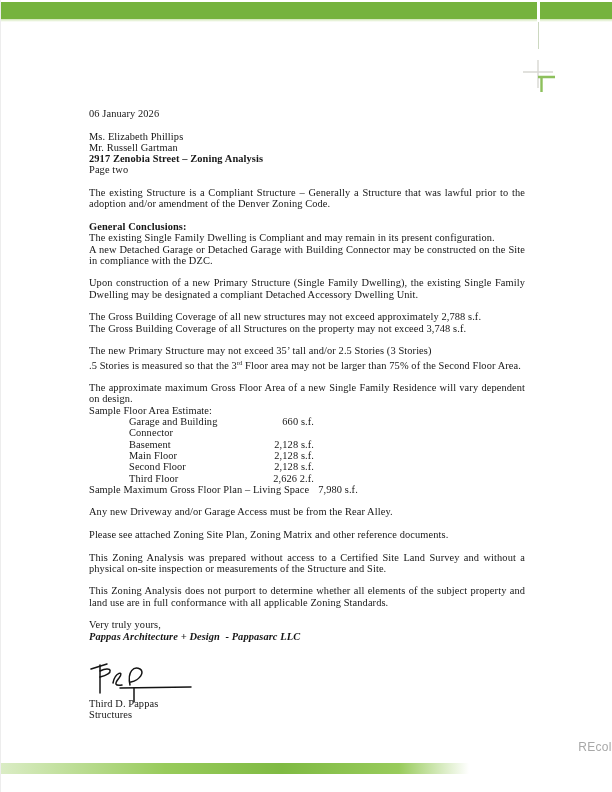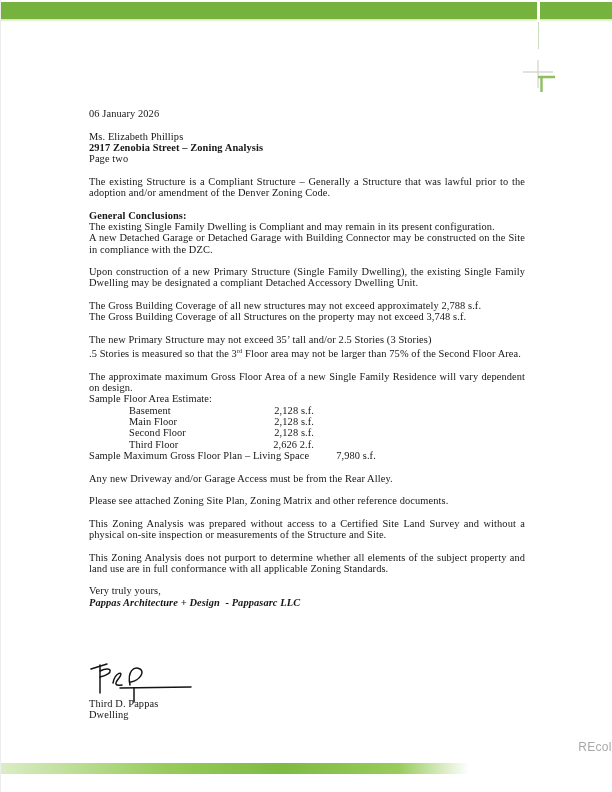--- a/index.html
+++ b/index.html
@@ -28,21 +28,21 @@
   }
   .line{white-space:pre-wrap;}
   .p{text-align:justify;white-space:pre-wrap;}
   .gap{margin-top:11.3px;}
   .b{font-weight:bold;}
   .bi{font-weight:bold;font-style:italic;}
   sup.ord{font-size:6.5px;vertical-align:4px;letter-spacing:0;}
   .fa-row{display:flex;}
   .fa-label{margin-left:40px;width:133px;}
   .fa-value{width:52px;text-align:right;}
-  .summary .val{margin-left:27px;}
+  .summary .val{margin-left:9px;}
   
   .signature{position:absolute;left:86px;top:660px;}
   
   .footer-bar{
     position:absolute;left:0;top:763px;width:468px;height:11px;
     background:linear-gradient(90deg,
       rgba(134,194,63,0.30) 0%,
       rgba(134,194,63,0.85) 35%,
       #7fba43 60%,
       rgba(134,194,63,0.85) 85%,
@@ -67,40 +67,45 @@
   <svg class="reg-cross" width="38" height="40" viewBox="0 0 38 40">
     <path d="M3,16 H33 M18,4 V32" stroke="#d8d8d2" stroke-width="1.4" fill="none"></path>
     <path d="M18,21 H35 M21.5,21 V36" stroke="#8dc05c" stroke-width="2.4" fill="none"></path>
   </svg>
 
   <div class="letter">
 
     <div class="line">06 January 2026</div>
 
     <div class="gap line">Ms. Elizabeth Phillips</div>
+    <div class="line">Mr. Russell Gartman</div>
     <div class="line b">2917 Zenobia Street – Zoning Analysis</div>
     <div class="line">Page two</div>
 
     <div class="gap p">The existing Structure is a Compliant Structure – Generally a Structure that was lawful prior to the adoption and/or amendment of the Denver Zoning Code.</div>
 
     <div class="gap line b">General Conclusions:</div>
     <div class="p">The existing Single Family Dwelling is Compliant and may remain in its present configuration.</div>
     <div class="p">A new Detached Garage or Detached Garage with Building Connector may be constructed on the Site in compliance with the DZC.</div>
 
     <div class="gap p">Upon construction of a new Primary Structure (Single Family Dwelling), the existing Single Family Dwelling may be designated a compliant Detached Accessory Dwelling Unit.</div>
 
     <div class="gap line">The Gross Building Coverage of all new structures may not exceed approximately 2,788 s.f.</div>
     <div class="line">The Gross Building Coverage of all Structures on the property may not exceed 3,748 s.f.</div>
 
     <div class="gap line">The new Primary Structure may not exceed 35’ tall and/or 2.5 Stories (3 Stories)</div>
     <div class="line"><span>.5 Stories is measured so that the 3</span><sup class="ord">rd</sup><span> Floor area may not be larger than 75% of the Second Floor Area.</span></div>
 
     <div class="gap p">The approximate maximum Gross Floor Area of a new Single Family Residence will vary dependent on design.</div>
     <div class="line">Sample Floor Area Estimate:</div>
 
+    <div class="fa-row">
+      <div class="fa-label">Garage and Building Connector</div>
+      <div class="fa-value">660 s.f.</div>
+    </div>
     <div class="fa-row">
       <div class="fa-label">Basement</div>
       <div class="fa-value">2,128 s.f.</div>
     </div>
     <div class="fa-row">
       <div class="fa-label">Main Floor</div>
       <div class="fa-value">2,128 s.f.</div>
     </div>
     <div class="fa-row">
       <div class="fa-label">Second Floor</div>
@@ -132,19 +137,19 @@
       <path d="M13,11 C25,5 28,14 13,17"></path>
       <path d="M26,23 C28,12 38,10 32,18 C27,24 28,26 35,25"></path>
       <path d="M43,25 C40,11 47,6 53,9 C58,12 53,20 44,22"></path>
       <path d="M33,28 L104,27"></path>
       <path d="M47,28 L47,42"></path>
     </g>
   </svg>
 
   <div class="letter" style="top:698px;">
     <div class="line">Third D. Pappas</div>
-    <div class="line">Dwelling</div>
+    <div class="line">Structures</div>
   </div>
 
   <div class="footer-bar"></div>
   <div class="watermark">REcolorado</div>
 
 </div>
 
 </body></html>

